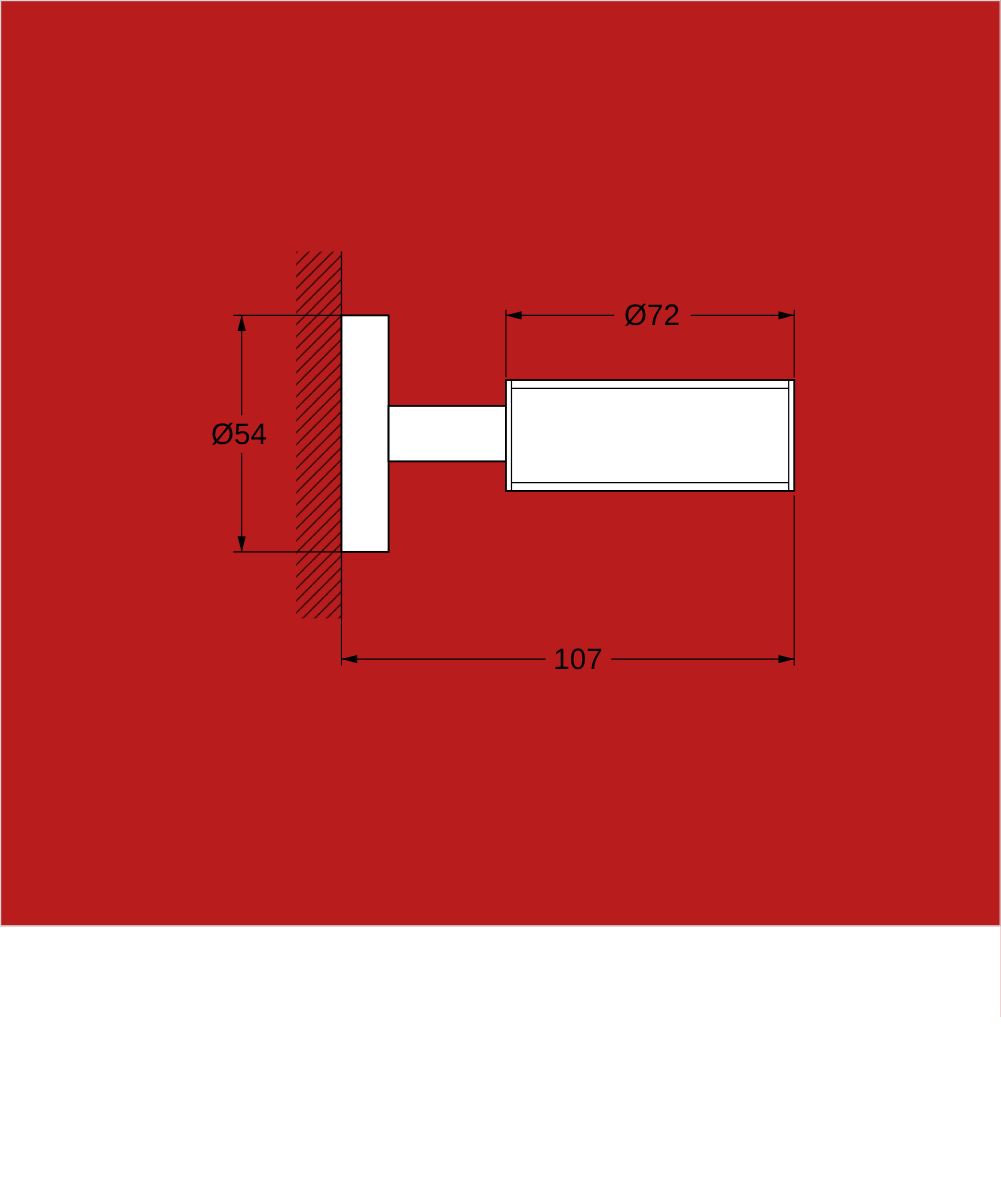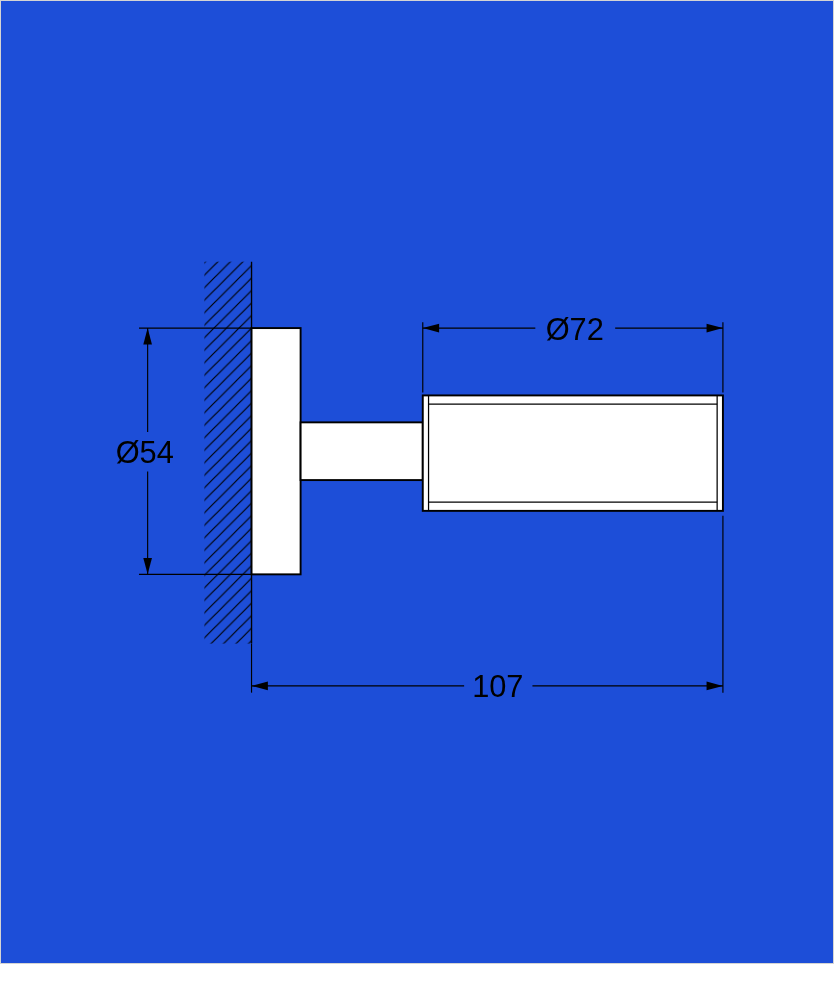--- a/index.html
+++ b/index.html
@@ -4,23 +4,23 @@
 <style>
   html, body {
     margin: 0;
     padding: 0;
     background: #ffffff;
     font-family: "Liberation Sans", sans-serif;
   }
   .page {
     position: relative;
     width: 834px;
-    height: 964px;
+    height: 772px;
     box-sizing: border-box;
-    background: #1d4ed8;
+    background: #b91c1c;
     border: 1px solid #d4d4d4;
     overflow: hidden;
   }
   svg.drawing {
     display: block;
     width: 100%;
     height: 100%;
   }
   .part-outline {
     fill: #ffffff;

